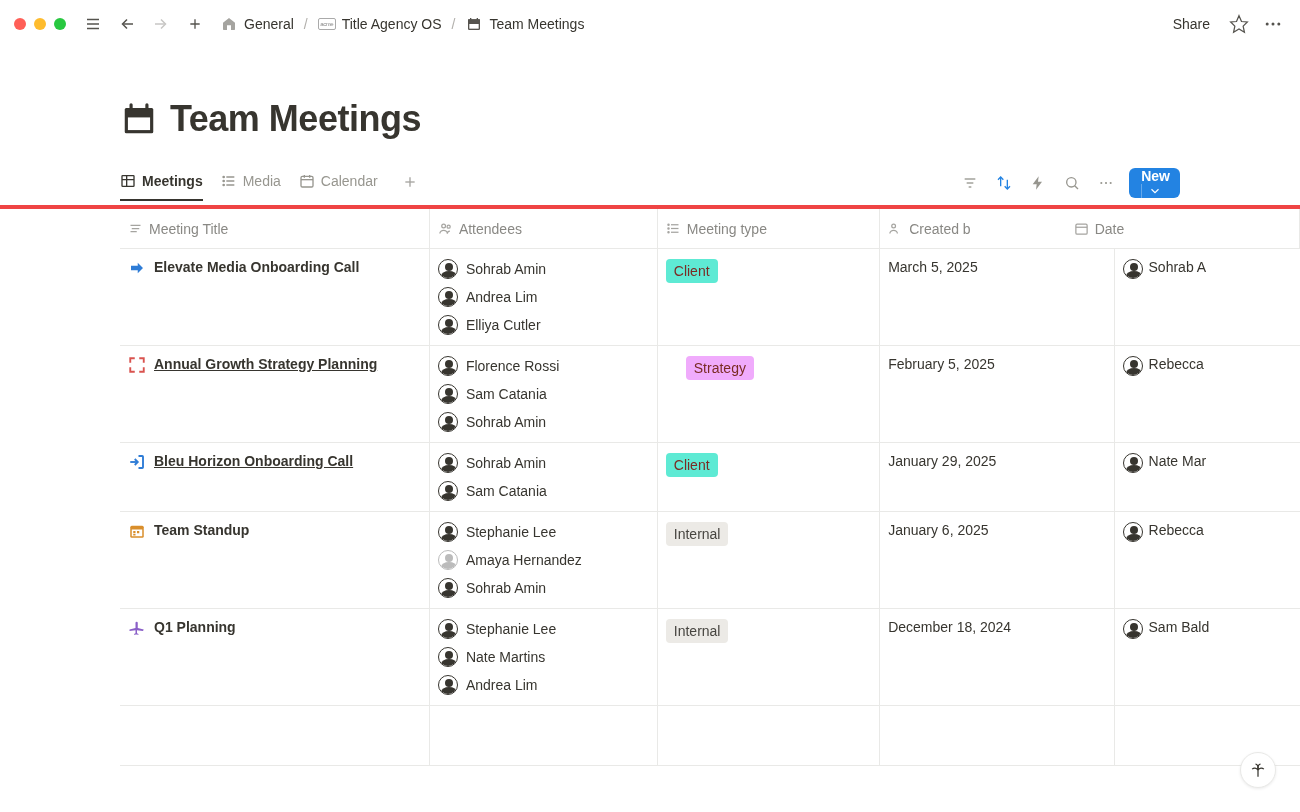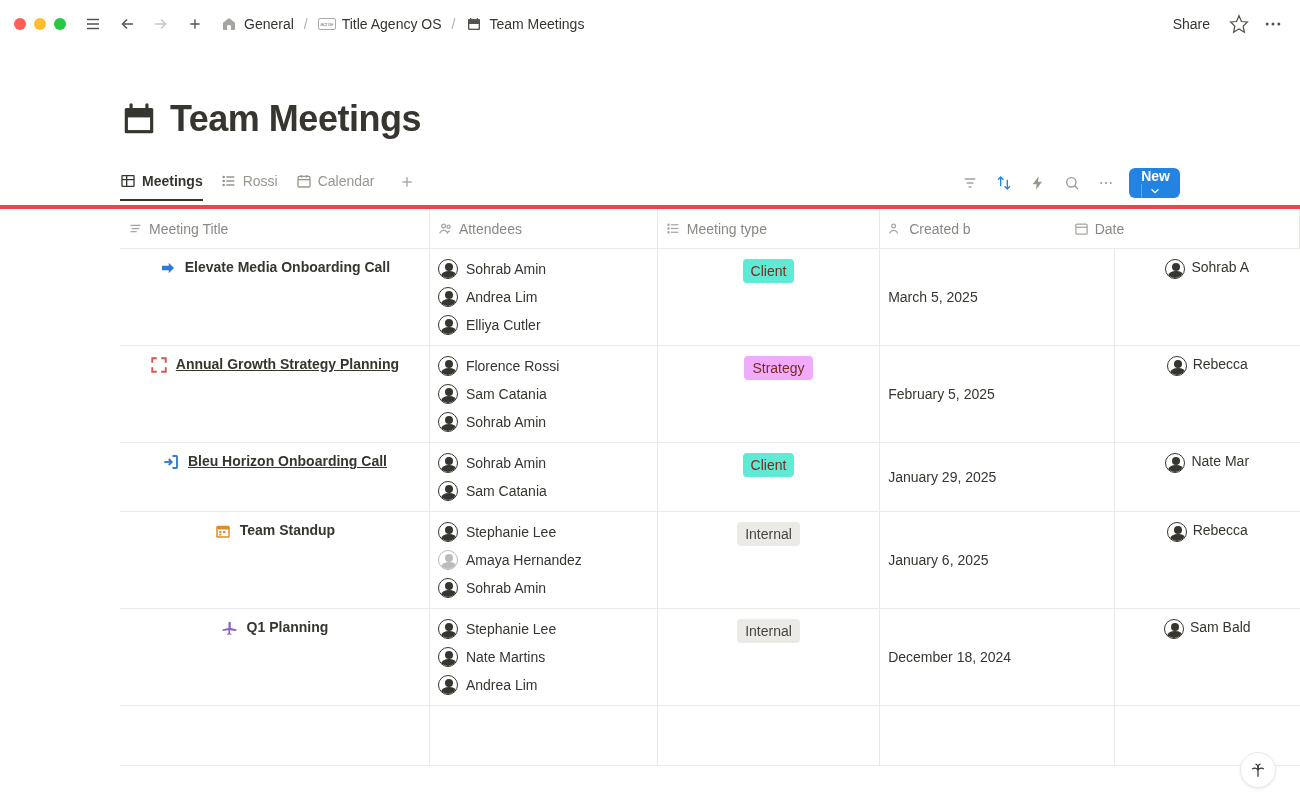--- a/index.html
+++ b/index.html
@@ -103,21 +103,21 @@
   .col.created { width:200px; border-right:none; }
   .col svg { width:15px; height:15px; color:#a5a4a0; flex-shrink:0; }
 
   .row {
     display:flex; border-bottom:1px solid #e9e9e7;
     font-size:14px; align-items:stretch;
   }
   .row .cell {
     padding: 10px 8px;
     border-right:1px solid #e9e9e7;
-    display:flex; flex-direction:column; gap:8px;justify-content:center;
+    display:flex; flex-direction:column; gap:8px;
   }
   .row .cell.title { width:335px; flex-direction:row; gap:8px; align-items:flex-start; }
   .row .cell.attendees { width:246px; }
   .row .cell.type { width:240px; flex-direction:row; align-items:flex-start; }
   .row .cell.date { width:253px; }
   .row .cell.created { width:200px; border-right:none; flex-direction:row; gap:6px; align-items:flex-start; }
   .row-icon { width:18px; height:18px; flex-shrink:0; display:flex; align-items:center; justify-content:center; }
   .row-title { font-weight:600; }
   .row-title.underline { text-decoration: underline; }
 
@@ -251,21 +251,21 @@
     </div>
     <div class="view-tab">
       <svg class="tab-ic" viewBox="0 0 24 24" fill="none" stroke="currentColor" stroke-width="2">
           <line x1="8" y1="6" x2="20" y2="6"></line>
           <line x1="8" y1="12" x2="20" y2="12"></line>
           <line x1="8" y1="18" x2="20" y2="18"></line>
           <circle cx="4" cy="6" r="1" fill="currentColor"></circle>
           <circle cx="4" cy="12" r="1" fill="currentColor"></circle>
           <circle cx="4" cy="18" r="1" fill="currentColor"></circle>
         </svg>
-      <span>Rossi</span>
+      <span>Media</span>
     </div>
     <div class="view-tab">
       <svg class="tab-ic" viewBox="0 0 24 24" fill="none" stroke="currentColor" stroke-width="2">
           <rect x="3" y="5" width="18" height="16" rx="2"></rect>
           <line x1="3" y1="10" x2="21" y2="10"></line>
           <line x1="8" y1="3" x2="8" y2="7"></line>
           <line x1="16" y1="3" x2="16" y2="7"></line>
         </svg>
       <span>Calendar</span>
     </div>

